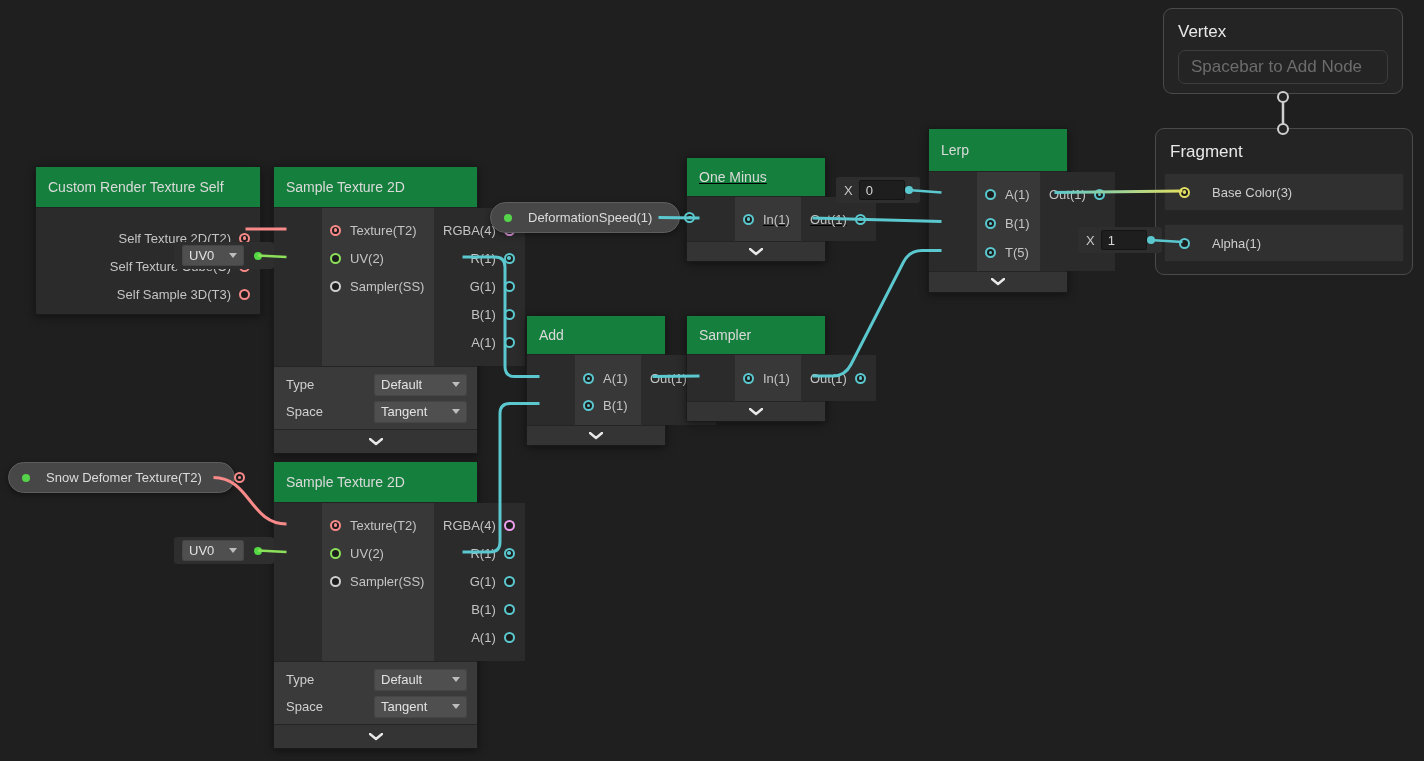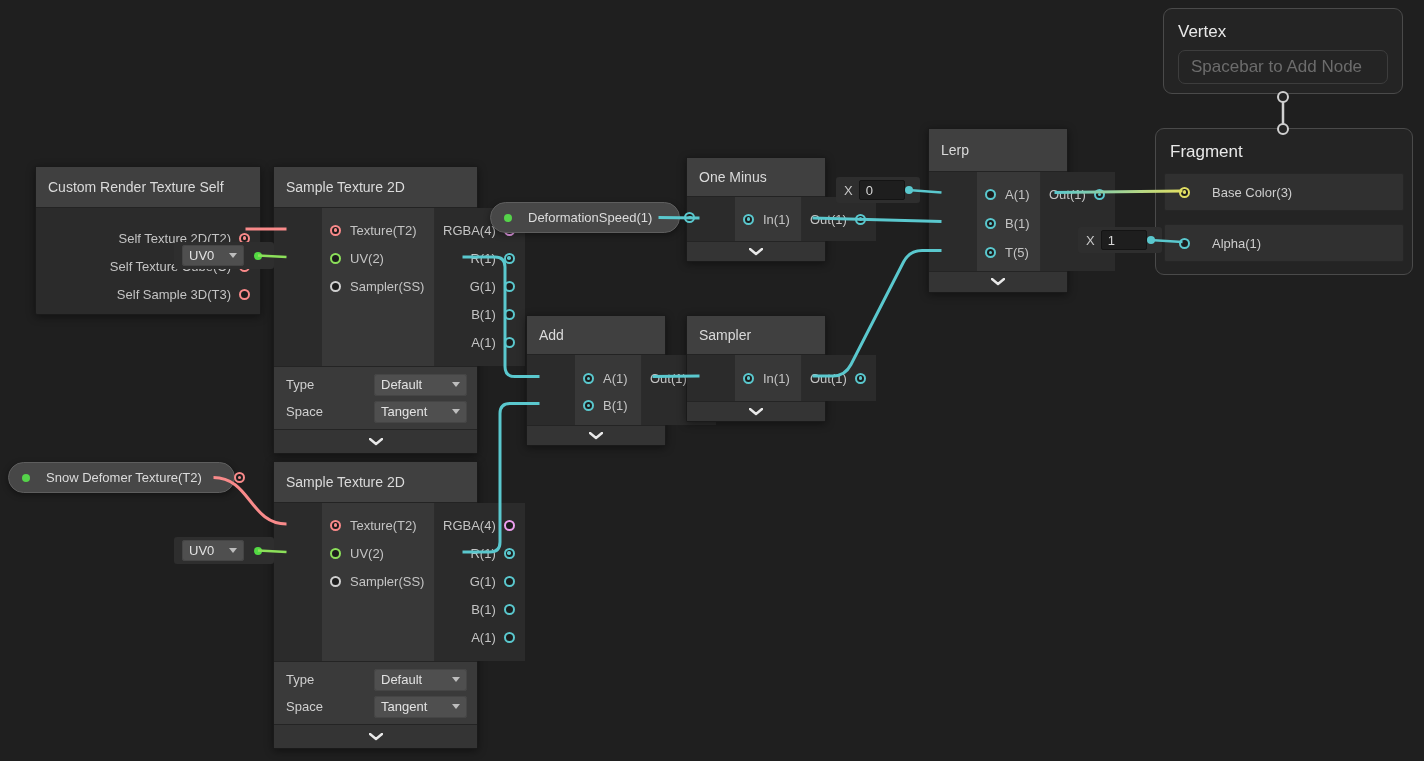--- a/index.html
+++ b/index.html
@@ -2,21 +2,21 @@
 <html><head>
 <meta charset="utf-8">
 <style>
   html,body{margin:0;padding:0;background:#1f1f1f;}
   body{font-family:"Liberation Sans", sans-serif; -webkit-font-smoothing:antialiased;}
   #canvas{position:relative;width:1424px;height:761px;background:#1f1f1f;overflow:hidden;}
 
   
   .node{position:absolute;border:1px solid #1a1a1a;border-radius:2px;background:#2b2b2b;
         box-shadow:0 2px 8px rgba(0,0,0,.45);z-index:10;box-sizing:border-box;}
-  .titlebar{height:40px;background:#404040;display:flex;align-items:center;padding:0 12px;
+  .titlebar{height:40px;background:#15803d;display:flex;align-items:center;padding:0 12px;
             font-size:14px;color:#dadada;border-bottom:1px solid #232323;white-space:nowrap;}
   .titlebar.sm{height:38px;}
   .ports{display:flex;align-items:stretch;margin-left:48px;}
   .in-col{background:#383838;border-right:1px solid #2c2c2c;display:flex;flex-direction:column;flex:none;}
   .out-col{flex:1;background:#2b2b2b;display:flex;flex-direction:column;}
   .port-row{display:flex;align-items:center;gap:9px;padding:0 8px;font-size:13px;color:#c4c4c4;white-space:nowrap;flex:none;}
   .out-col .port-row{justify-content:flex-end;padding-right:10px;gap:8px;}
   .h28{height:28px;} .h27{height:27px;} .h29{height:29px;} .h44{height:44px;} .h46{height:46px;}
   .plabel{color:#c4c4c4;}
 
@@ -214,21 +214,21 @@
           </span>
         </div>
     </div>
     <div class="chevrow">
       <svg width="14" height="8">
           <path d="M1,1 L7,6 L13,1" stroke="#e8e8e8" stroke-width="2.4" fill="none" stroke-linecap="round" stroke-linejoin="round"></path>
         </svg>
     </div>
   </div>
 
-  <div class="node" style="left:686px;top:157px;width:140px;">
+  <div class="node" style="left:686px;top:157px;width:140px;text-decoration:underline;">
     <div class="titlebar sm">
         <span>One Minus</span>
       </div>
     <div class="ports">
       <div class="in-col" style="width:66px;">
         <div class="port-row h44">
             <span class="ring filled c-float"></span>
             <span class="plabel">In(1)</span>
           </div>
       </div>

